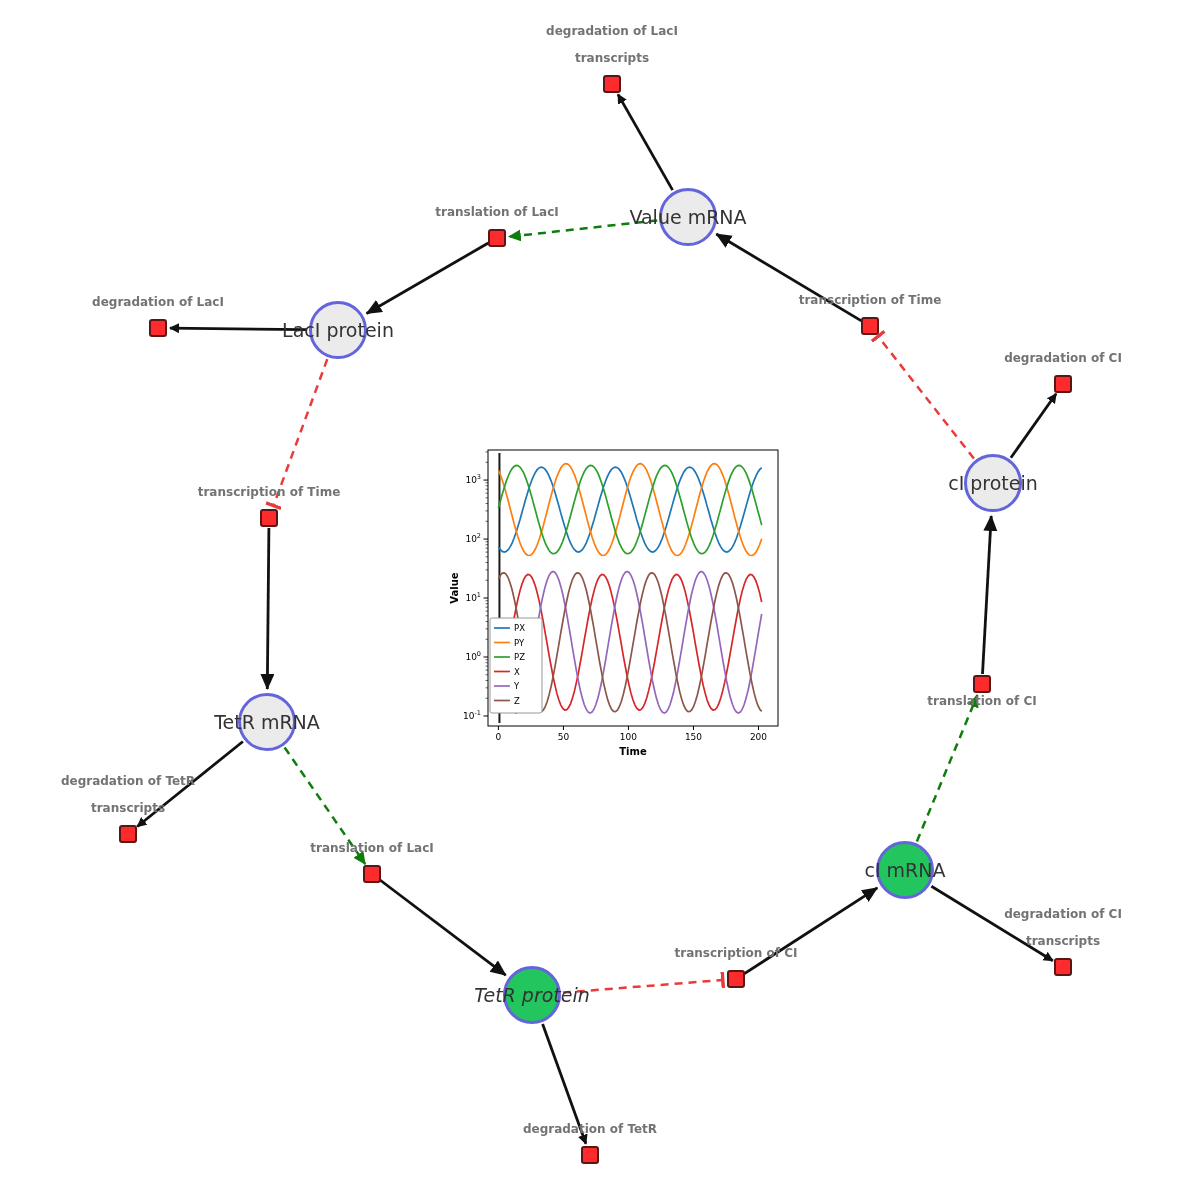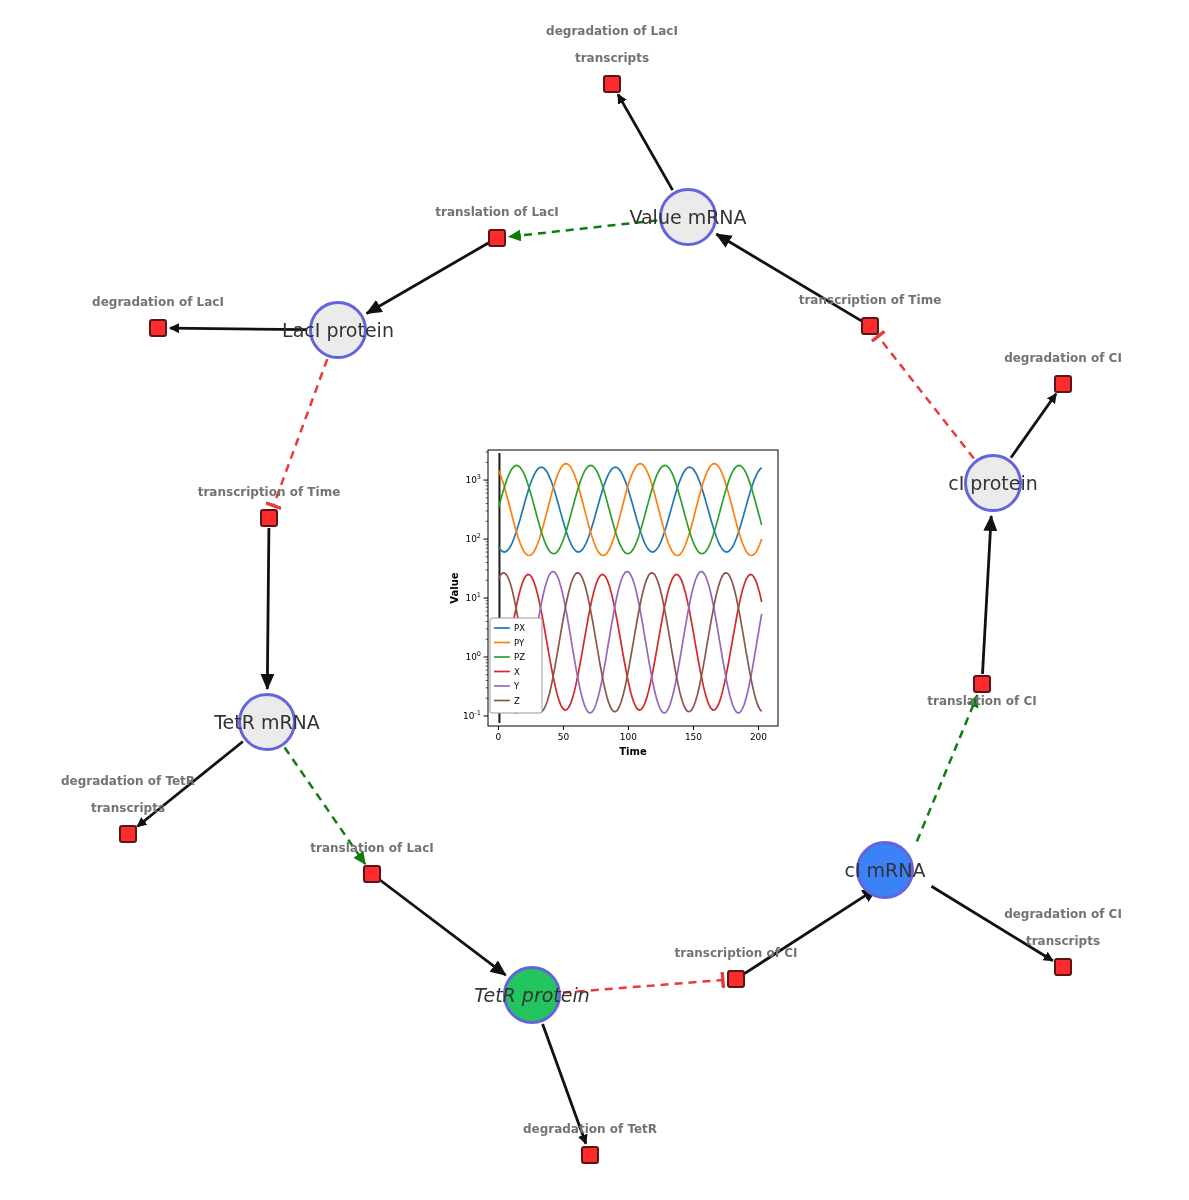--- a/index.html
+++ b/index.html
@@ -73,21 +73,21 @@
       </div>
       <div class="species-node" style="left: 309px; top: 301px; background: rgb(235, 235, 235); border-color: rgb(100, 100, 220);">
         <span class="species-label">LacI protein</span>
       </div>
       <div class="species-node" style="left: 238px; top: 693px; background: rgb(235, 235, 235); border-color: rgb(100, 100, 220);">
         <span class="species-label">TetR mRNA</span>
       </div>
       <div class="species-node" style="left: 503px; top: 966px; background: #22c55e; border-color: rgb(100, 100, 220); font-style: italic;">
         <span class="species-label">TetR protein</span>
       </div>
-      <div class="species-node" style="left: 856px; top: 841px; background: #3b82f6; border-color: rgb(100, 100, 220);">
+      <div class="species-node" style="left: 876px; top: 841px; background: #22c55e; border-color: rgb(100, 100, 220);">
         <span class="species-label">cI mRNA</span>
       </div>
       <div class="species-node" style="left: 964px; top: 454px; background: rgb(235, 235, 235); border-color: rgb(100, 100, 220);">
         <span class="species-label">cI protein</span>
       </div>
       <div class="reaction-node" style="left: 603px; top: 75px; background: rgb(253, 43, 43); border-color: rgb(90, 22, 22);"></div>
       <div class="reaction-label" style="left: 612px; top: 18px;">
         <div>degradation of LacI</div>
         <div>transcripts</div>
       </div>

